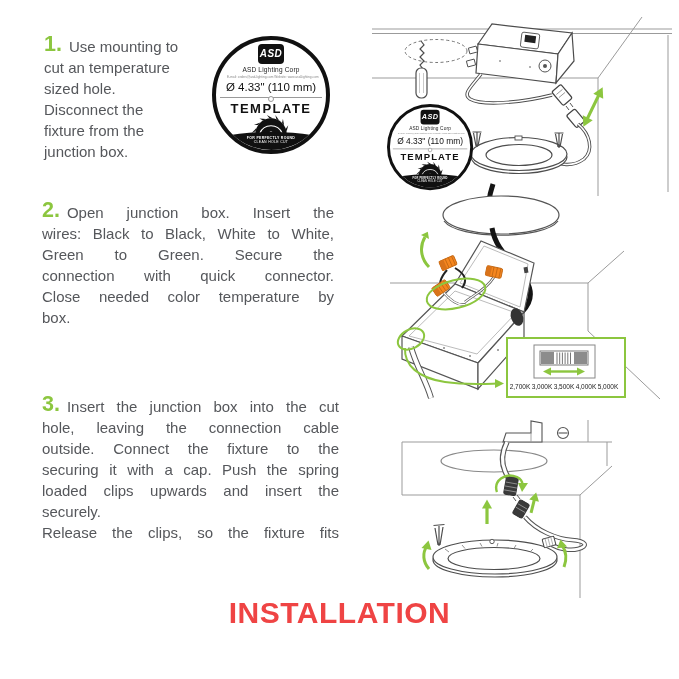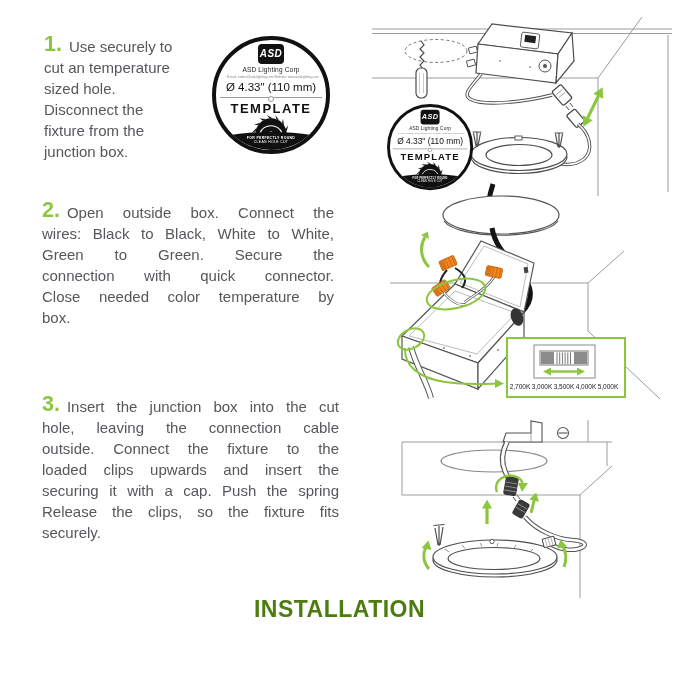--- a/index.html
+++ b/index.html
@@ -53,54 +53,54 @@
 
   
   .illus { position:absolute; z-index:1; }
   .illus1 { left:370px; top:8px;   width:305px; height:192px; }
   .illus2 { left:338px; top:183px; width:337px; height:224px; }
   .illus3 { left:368px; top:410px; width:307px; height:193px; }
 
   
   .title {
     position:absolute; left:0; right:0; top:596px; text-align:center;
-    font-size:23px; font-weight:bold; color:#4d7c0f; letter-spacing:0.5px;
+    font-size:30px; font-weight:bold; color:#ef4444; letter-spacing:0.5px;
   }
 </style>
 </head>
 <body>
 
 <div class="page">
 
   <div class="step step1">
-    <div class="line"><span class="step-num">1.</span><span>Use securely to</span></div>
+    <div class="line"><span class="step-num">1.</span><span>Use mounting to</span></div>
     <div class="line">cut an temperature</div>
     <div class="line">sized hole.</div>
     <div class="line">Disconnect the</div>
     <div class="line">fixture from the</div>
     <div class="line">junction box.</div>
   </div>
 
   <div class="step step2 jus">
-    <div class="line"><span class="step-num">2.</span><span>Open outside box. Connect the</span></div>
+    <div class="line"><span class="step-num">2.</span><span>Open junction box. Insert the</span></div>
     <div class="line">wires: Black to Black, White to White,</div>
     <div class="line">Green to Green. Secure the</div>
     <div class="line">connection with quick connector.</div>
     <div class="line">Close needed color temperature by</div>
     <div class="line last">box.</div>
   </div>
 
   <div class="step step3 jus">
     <div class="line"><span class="step-num">3.</span><span>Insert the junction box into the cut</span></div>
     <div class="line">hole, leaving the connection cable</div>
     <div class="line">outside. Connect the fixture to the</div>
+    <div class="line">securing it with a cap. Push the spring</div>
     <div class="line">loaded clips upwards and insert the</div>
-    <div class="line">securing it with a cap. Push the spring</div>
+    <div class="line last">securely.</div>
     <div class="line">Release the clips, so the fixture fits</div>
-    <div class="line last">securely.</div>
   </div>
 
   <svg class="illus illus1" viewBox="370 8 305 192" xmlns="http://www.w3.org/2000/svg">
     <g stroke="#9b9b9b" stroke-width="1" fill="none">
       <path d="M372,29 H672 M372,33.5 H672"></path>
       <path d="M372,78 H598 M598,78 L642,17 M598,78 V196 M668,35 V192"></path>
     </g>
     <g>
       <ellipse cx="436" cy="51" rx="31" ry="11.5" fill="#fff" stroke="#777" stroke-width="1" stroke-dasharray="3,2.5"></ellipse>
     </g>

